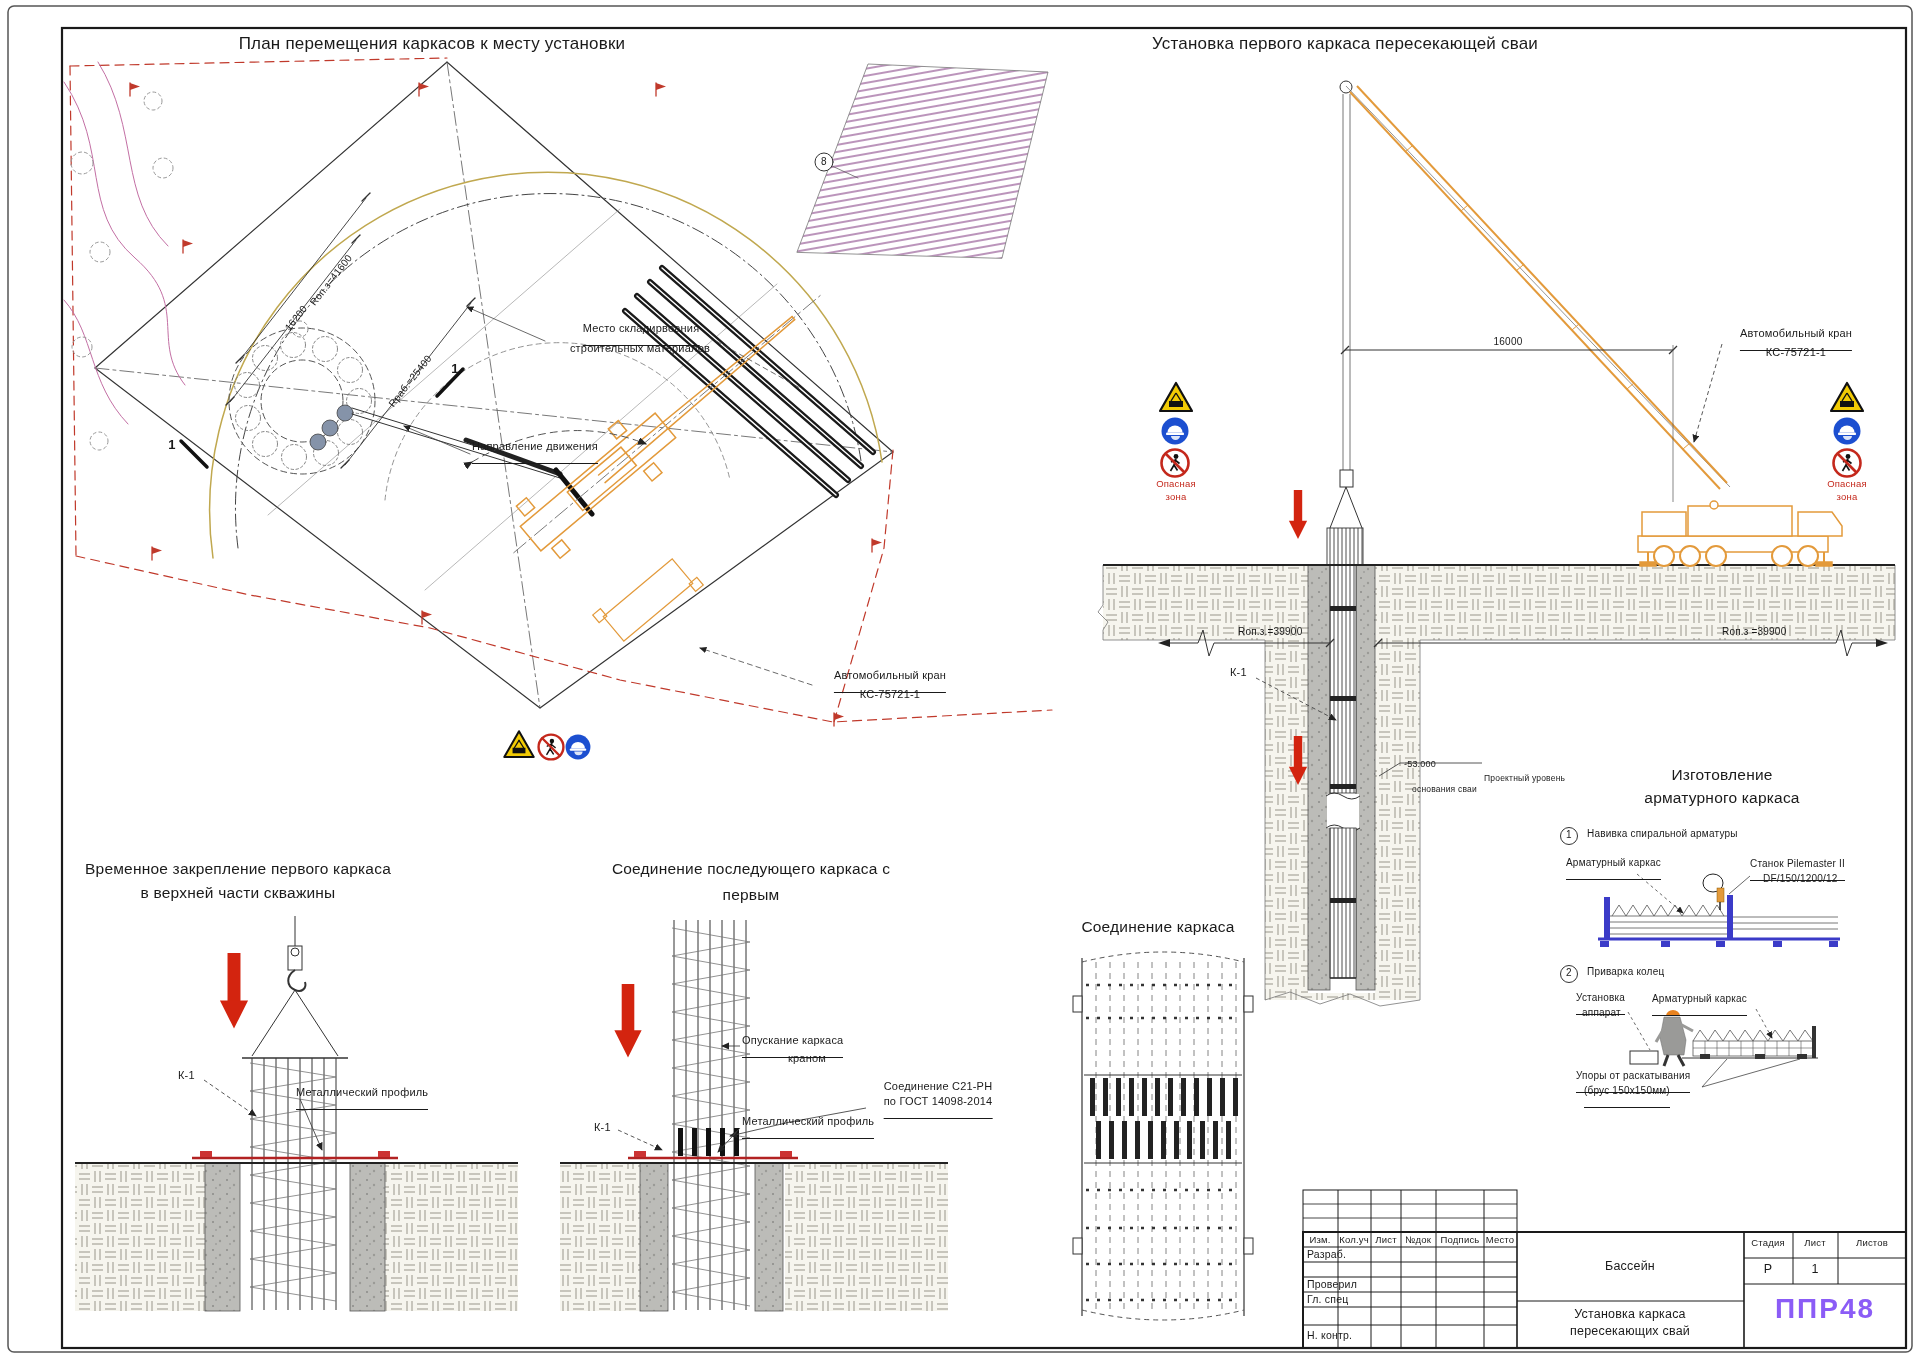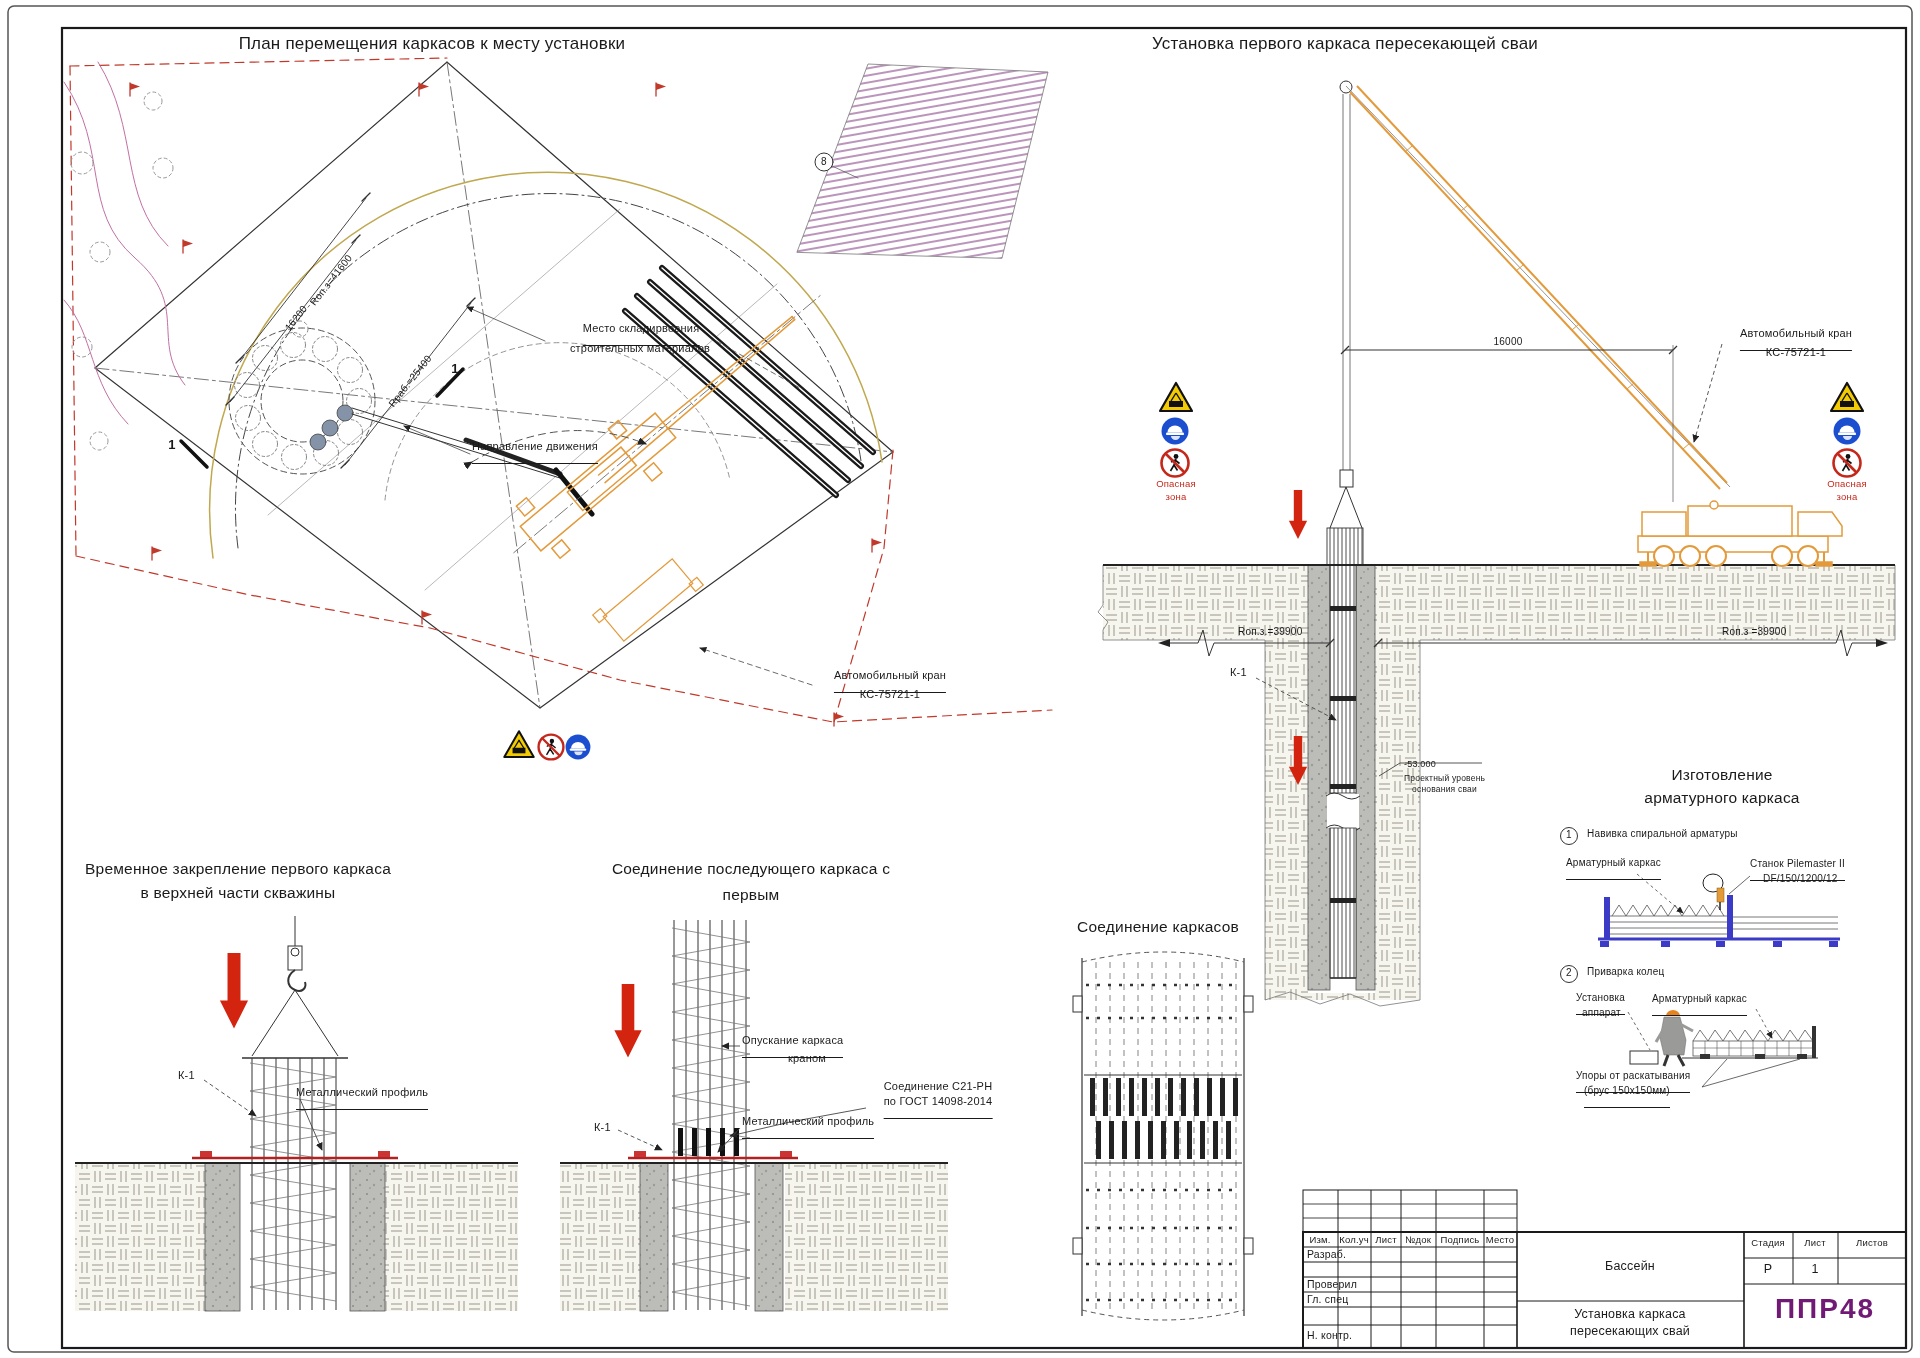--- a/index.html
+++ b/index.html
@@ -13,21 +13,21 @@
   .t{font-size:15.5px;}
   .dim{font-size:10px;}
   .f10{font-size:10px;}
   .sm{font-size:8.5px;margin-top:8px;}
   .red{color:#C4281C;font-size:9.5px;}
   .rotc{transform:translate(-50%,-50%) rotate(-52deg);}
   .b{font-weight:bold;}
   .tb{font-size:10.5px;}
   .tbh{font-size:9.5px;}
   .tbc{font-size:12.5px;}
-  .logo{font-size:28px;font-weight:bold;color:#701a75;letter-spacing:2px;}
+  .logo{font-size:28px;font-weight:bold;color:#8b5cf6;letter-spacing:2px;}
 </style>
 </head>
 <body>
 
 <div class="sheet">
 
 <svg class="art" width="1920" height="1358" viewBox="0 0 1920 1358">
   <defs>
     <pattern id="soil" width="26" height="26" patternUnits="userSpaceOnUse">
       <rect width="26" height="26" fill="#F6F5EE"></rect>
@@ -582,42 +582,42 @@
 <div class="lbl c" style="left:824px;top:156px;font-size:10px">8</div>
 
 <div class="lbl T c" style="left:1345px;top:34px">Установка первого каркаса пересекающей сваи</div>
 <div class="lbl c u" style="left:1796px;top:327px">Автомобильный кран</div>
 <div class="lbl c" style="left:1796px;top:346px">КС-75721-1</div>
 <div class="lbl dim c" style="left:1508px;top:336px">16000</div>
 <div class="lbl dim" style="left:1238px;top:626px">Rоп.з.=39900</div>
 <div class="lbl dim" style="left:1722px;top:626px">Rоп.з =39900</div>
 <div class="lbl" style="left:1230px;top:666px">К-1</div>
 <div class="lbl sm" style="left:1404px;top:751px;font-size:9px">-53.000</div>
-<div class="lbl sm" style="left:1404px;top:766px">Проектный уровень</div>
+<div class="lbl sm" style="left:1484px;top:766px">Проектный уровень</div>
 <div class="lbl sm" style="left:1412px;top:777px">основания сваи</div>
 <div class="lbl red c" style="left:1176px;top:479px">Опасная</div>
 <div class="lbl red c" style="left:1176px;top:492px">зона</div>
 <div class="lbl red c" style="left:1847px;top:479px">Опасная</div>
 <div class="lbl red c" style="left:1847px;top:492px">зона</div>
 
 <div class="lbl t c" style="left:238px;top:860px">Временное закрепление первого каркаса</div>
 <div class="lbl t c" style="left:238px;top:884px">в верхней части скважины</div>
 <div class="lbl" style="left:178px;top:1069px">К-1</div>
 <div class="lbl u" style="left:296px;top:1086px">Металлический профиль</div>
 
 <div class="lbl t c" style="left:751px;top:860px">Соединение последующего каркаса с</div>
 <div class="lbl t c" style="left:751px;top:886px">первым</div>
 <div class="lbl u" style="left:742px;top:1034px">Опускание каркаса</div>
 <div class="lbl" style="left:788px;top:1052px">краном</div>
 <div class="lbl c" style="left:938px;top:1080px">Соединение С21-РН</div>
 <div class="lbl c u" style="left:938px;top:1095px">по ГОСТ 14098-2014</div>
 <div class="lbl u" style="left:742px;top:1115px">Металлический профиль</div>
 <div class="lbl" style="left:594px;top:1121px">К-1</div>
 
-<div class="lbl t c" style="left:1158px;top:918px">Соединение каркасов</div>
+<div class="lbl t c" style="left:1158px;top:918px">Соединение каркаса</div>
 
 <div class="lbl t c" style="left:1722px;top:766px">Изготовление</div>
 <div class="lbl t c" style="left:1722px;top:789px">арматурного каркаса</div>
 <div class="lbl f10 c" style="left:1569px;top:829px">1</div>
 <div class="lbl f10" style="left:1587px;top:828px">Навивка спиральной арматуры</div>
 <div class="lbl f10 u" style="left:1566px;top:857px">Арматурный каркас</div>
 <div class="lbl f10 u" style="left:1750px;top:858px">Станок Pilemaster II</div>
 <div class="lbl f10" style="left:1763px;top:873px">DF/150/1200/12</div>
 <div class="lbl f10 c" style="left:1569px;top:967px">2</div>
 <div class="lbl f10" style="left:1587px;top:966px">Приварка колец</div>

